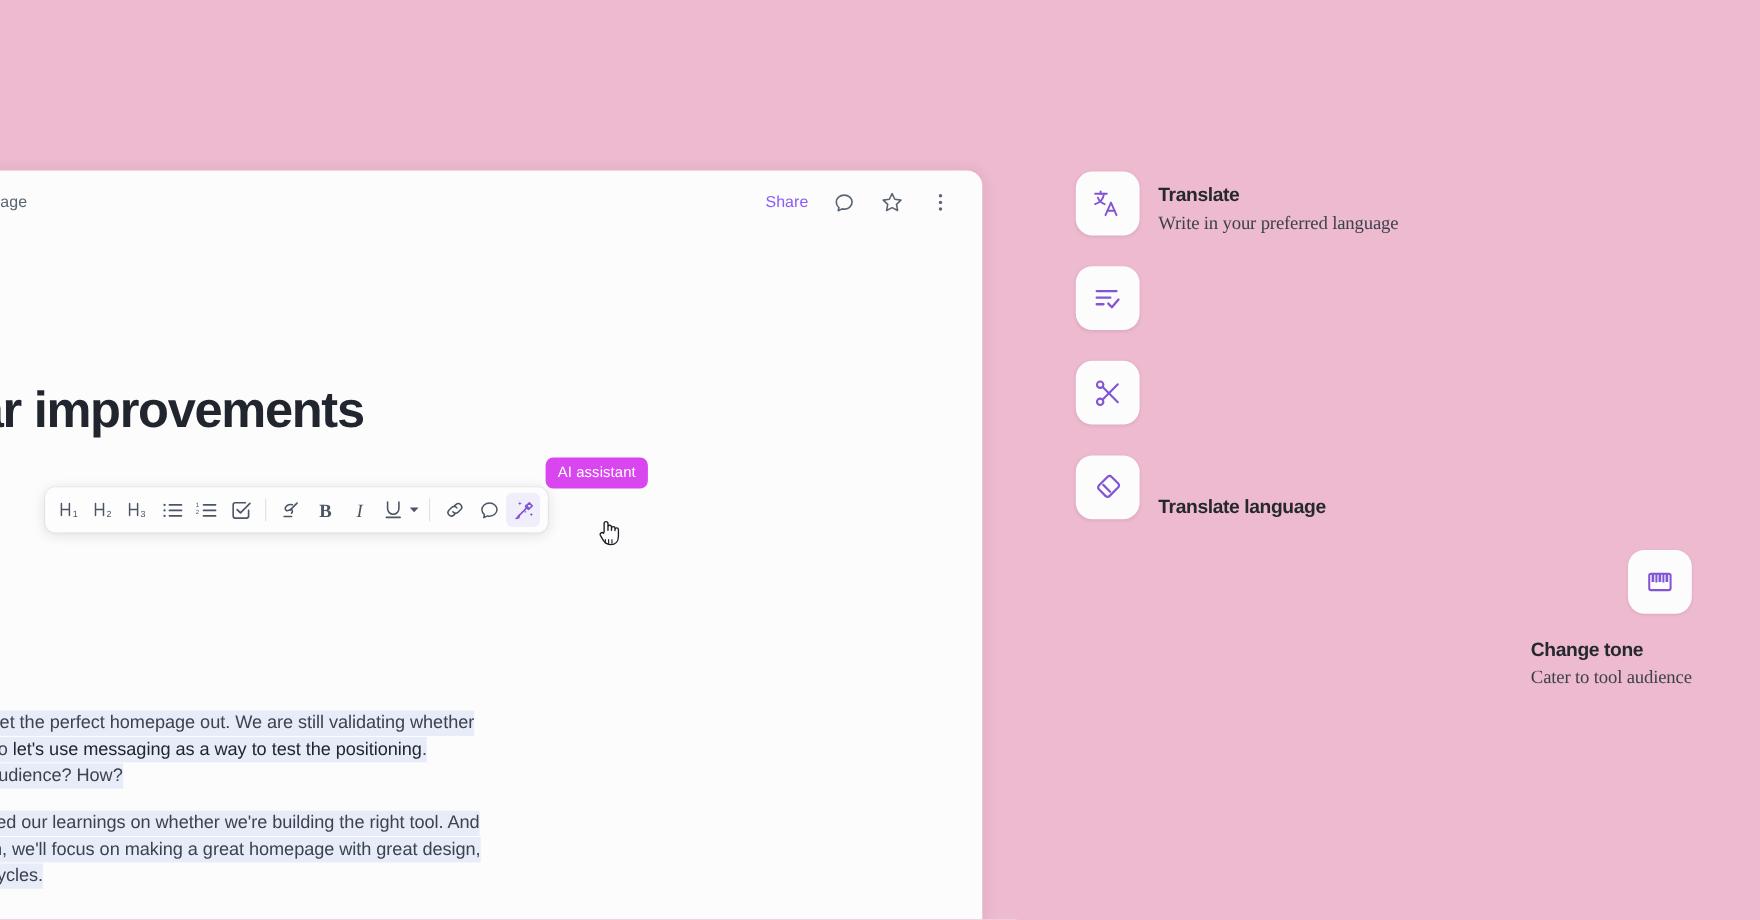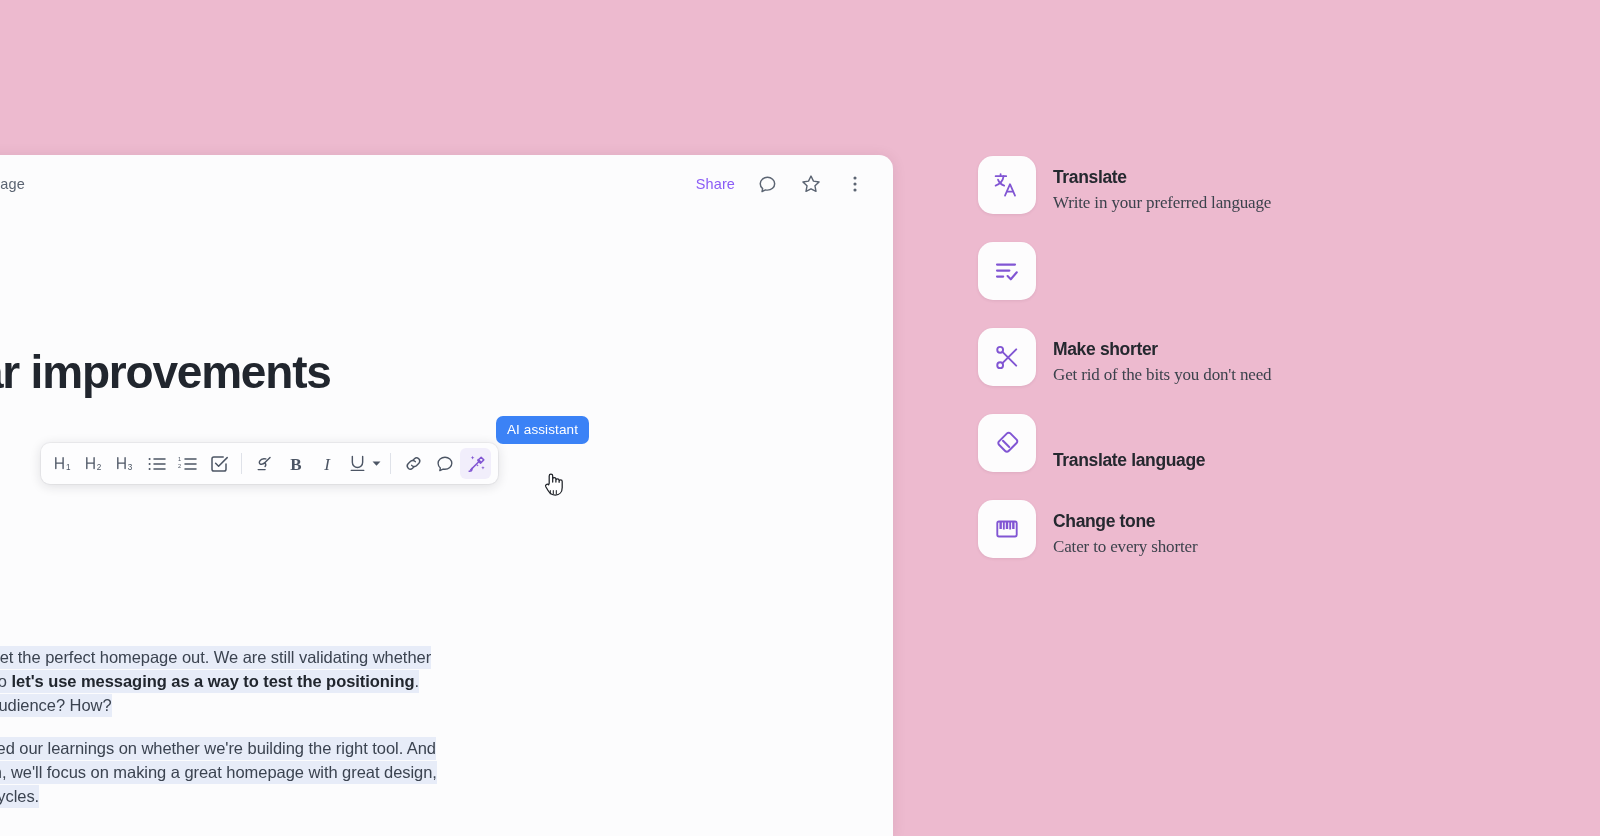--- a/index.html
+++ b/index.html
@@ -104,21 +104,21 @@
     display: block;
     white-space: nowrap;
     margin-left: -122px;
   }
   .para .hl {
     background: #e7ecf8;
     box-decoration-break: clone;
     -webkit-box-decoration-break: clone;
     padding: 2px 0 3px;
   }
-  .para .b { font-weight: 700; color: #21262e; }
+  .para .b { font-weight: 400; color: #21262e; }
   #para-1 { top: 490px; }
   #para-2 { top: 581px; }
 
   
   #toolbar {
     position: absolute;
     left: 41px;
     top: 443px;
     height: 41px;
     display: flex;
@@ -158,21 +158,21 @@
     justify-content: center;
     cursor: pointer;
     margin-left: -4px;
   }
 
   
   #tooltip {
     position: absolute;
     left: 496px;
     top: 416px;
-    background: #3b82f6;
+    background: #d946ef;
     color: #ffffff;
     font-size: 13.5px;
     letter-spacing: .1px;
     padding: 6px 11px 7px;
     border-radius: 7px;
     white-space: nowrap;
     z-index: 60;
   }
 
   
@@ -193,21 +193,21 @@
     top: 156px;
     width: 560px;
   }
   .ai-item {
     display: flex;
     align-items: flex-end;
     gap: 17px;
     margin-bottom: 28px;
     cursor: pointer;
   }
-  .ai-item:last-child { margin-bottom: 0; }
+  .ai-item:last-child { margin-bottom: 0; flex-direction: column; }
   .ai-tile {
     flex: 0 0 auto;
     width: 58px;
     height: 58px;
     border-radius: 15px;
     background: #fdfcfd;
     display: flex;
     align-items: center;
     justify-content: center;
     box-shadow: 0 1px 3px rgba(90,40,65,0.10);
@@ -430,24 +430,20 @@
 
     <div class="ai-item">
       <div class="ai-tile">
         <svg width="29" height="29" viewBox="0 0 30 30" fill="none" stroke="#8155d3" stroke-width="2.0" stroke-linecap="round" stroke-linejoin="round">
           <circle cx="7.4" cy="7.0" r="3.0"></circle>
           <circle cx="7.4" cy="23.0" r="3.0"></circle>
           <path d="M9.8 9.2L24.0 23.4"></path>
           <path d="M9.8 20.8L24.0 6.6"></path>
         </svg>
       </div>
-      <div class="ai-text">
-        <div class="ai-title">Make shorter</div>
-        <div class="ai-sub">Get rid of the bits you don't need</div>
-      </div>
     </div>
 
     <div class="ai-item">
       <div class="ai-tile">
         <svg width="30" height="30" viewBox="0 0 30 30" fill="none" stroke="#8155d3" stroke-width="2.0" stroke-linecap="round" stroke-linejoin="round">
           <path d="M18.4 5.4l6.2 6.2a2.4 2.4 0 0 1 0 3.4l-8.0 8.0a2.4 2.4 0 0 1-3.4 0l-6.2-6.2a2.4 2.4 0 0 1 0-3.4l8.0-8.0a2.4 2.4 0 0 1 3.4 0z"></path>
           <path d="M11.0 12.8l6.2 6.2"></path>
         </svg>
       </div>
       <div class="ai-text">
@@ -458,19 +454,19 @@
     <div class="ai-item">
       <div class="ai-tile">
         <svg width="28" height="28" viewBox="0 0 30 30" fill="none" stroke="#8155d3" stroke-width="2.0" stroke-linejoin="round">
           <rect x="4.6" y="7.0" width="20.8" height="16.0" rx="1.8"></rect>
           <path d="M11.6 7.0v8.6M18.4 7.0v8.6" stroke-width="2.0"></path>
           <path d="M8.2 7.0v8.0M15.0 7.0v8.0M21.8 7.0v8.0" stroke-width="2.6"></path>
         </svg>
       </div>
       <div class="ai-text">
         <div class="ai-title">Change tone</div>
-        <div class="ai-sub">Cater to every shorter</div>
+        <div class="ai-sub">Cater to tool audience</div>
       </div>
     </div>
 
   </div>
 
 </div>
 
 </body></html>

